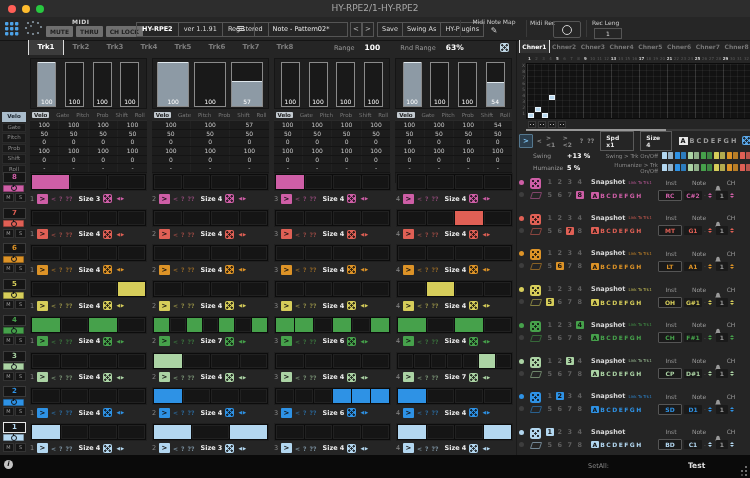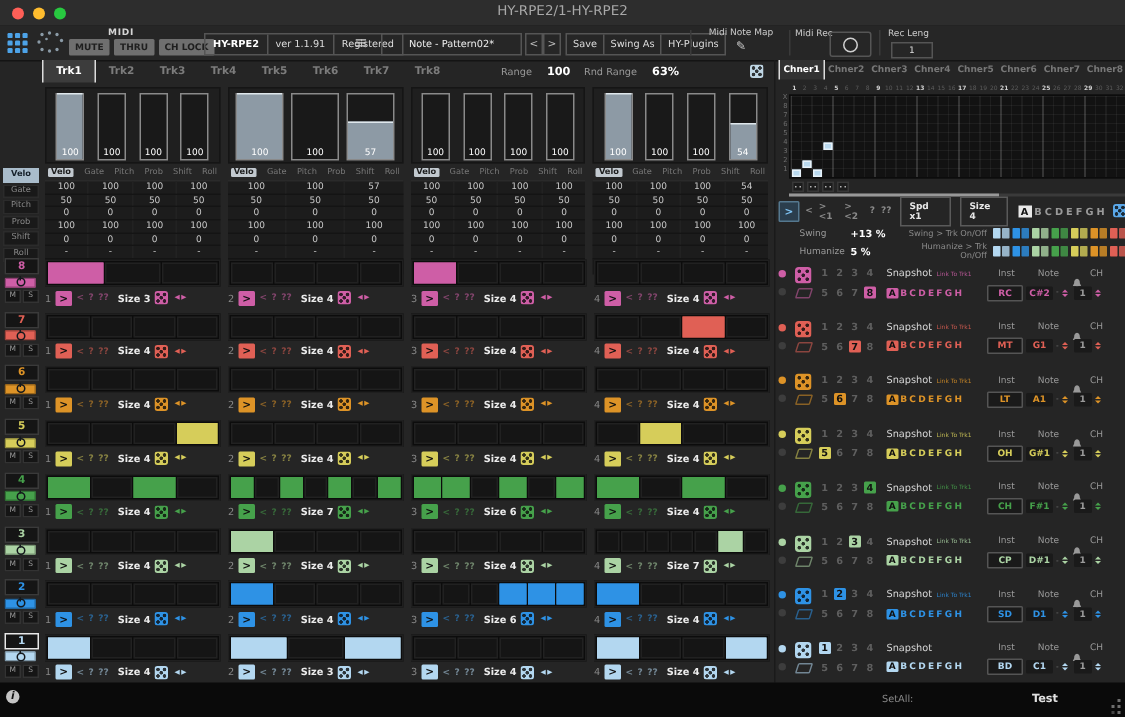--- a/index.html
+++ b/index.html
@@ -34,21 +34,21 @@
   .rec-circle{width:8px;height:8px;border:1.5px solid #d0d0d0;border-radius:50%;}
   .recleng-label{position:absolute;left:592px;top:2px;font-size:6px;color:#ccc;}
   .recleng-val{position:absolute;left:594px;top:11px;width:26px;height:9px;border:1px solid #555;text-align:center;font-size:6px;color:#ddd;line-height:9px;}
   
   .tabsrow{position:absolute;top:40px;left:28px;width:487px;height:15px;display:flex;align-items:center;}
   .trk-tabs{display:flex;height:15px;}
   .trk-tab{width:34px;text-align:center;font-size:7px;color:#7c7c7c;line-height:15px;font-weight:bold;}
   .trk-tab.sel{background:#3c3c3c;color:#fff;border-left:1.5px solid #dcdcdc;border-right:1.5px solid #dcdcdc;}
   .setall-l{margin-left:32px;font-size:6.5px;color:#999;}
   .setall-v{margin-left:10px;font-size:7.5px;color:#fff;font-weight:bold;}
-  .rnd-l{margin-left:9px;font-size:6.5px;color:#999;}
+  .rnd-l{margin-left:20px;font-size:6.5px;color:#999;}
   .rnd-v{margin-left:10px;font-size:7.5px;color:#fff;font-weight:bold;}
   .tabs-dice{margin-left:auto;margin-right:6px;}
   
   .dice{display:inline-block;width:11px;height:11px;border-radius:2.5px;background-color:var(--c,#5aa7e8);
     background-image:radial-gradient(circle at 26% 26%, rgba(10,10,10,.8) 1px, transparent 1.4px),
     radial-gradient(circle at 74% 26%, rgba(10,10,10,.8) 1px, transparent 1.4px),
     radial-gradient(circle at 50% 50%, rgba(10,10,10,.8) 1px, transparent 1.4px),
     radial-gradient(circle at 26% 74%, rgba(10,10,10,.8) 1px, transparent 1.4px),
     radial-gradient(circle at 74% 74%, rgba(10,10,10,.8) 1px, transparent 1.4px);}
   .dice.sm{width:9px;height:9px;border-radius:2px;}
@@ -137,21 +137,21 @@
   .led.on{background:var(--c);}
   .led.off{background:#3d3d3d;}
   .lricons{width:15px;display:flex;flex-direction:column;gap:3px;align-items:center;}
   .eraser{width:8px;height:5px;border:1px solid var(--c);opacity:.55;transform:skewX(-18deg);border-radius:1px;}
   .lrnums{width:42px;}
   .lrnrow{display:flex;gap:2.5px;height:13px;align-items:center;}
   .slot{color:#5f5f5f;font-size:6.5px;font-weight:bold;padding:0 1.5px;}
   .slot.on{background:var(--c);color:#111;border-radius:1px;}
   .lrsnap{width:64px;}
   .lrsrow{display:flex;align-items:center;height:13px;}
-  .snapl{color:#d8d8d8;font-size:6.5px;font-weight:normal;}
+  .snapl{color:#d8d8d8;font-size:6.5px;font-weight:bold;}
   .linkb{color:var(--c);font-size:4px;margin-left:3px;opacity:.85;}
   .letters{gap:1.5px;}
   .lt{color:var(--c);font-size:6px;font-weight:bold;}
   .lt.on{background:var(--c);color:#111;padding:0 1.5px;border-radius:1px;}
   .lrinst{flex:1;}
   .lrirow{display:flex;align-items:center;height:13px;gap:2px;}
   .ih{color:#999;font-size:6px;}
   .ih.i1{width:26px;text-align:center;}
   .ih.i2{width:26px;text-align:center;}
   .ih.chh{width:14px;text-align:center;}

